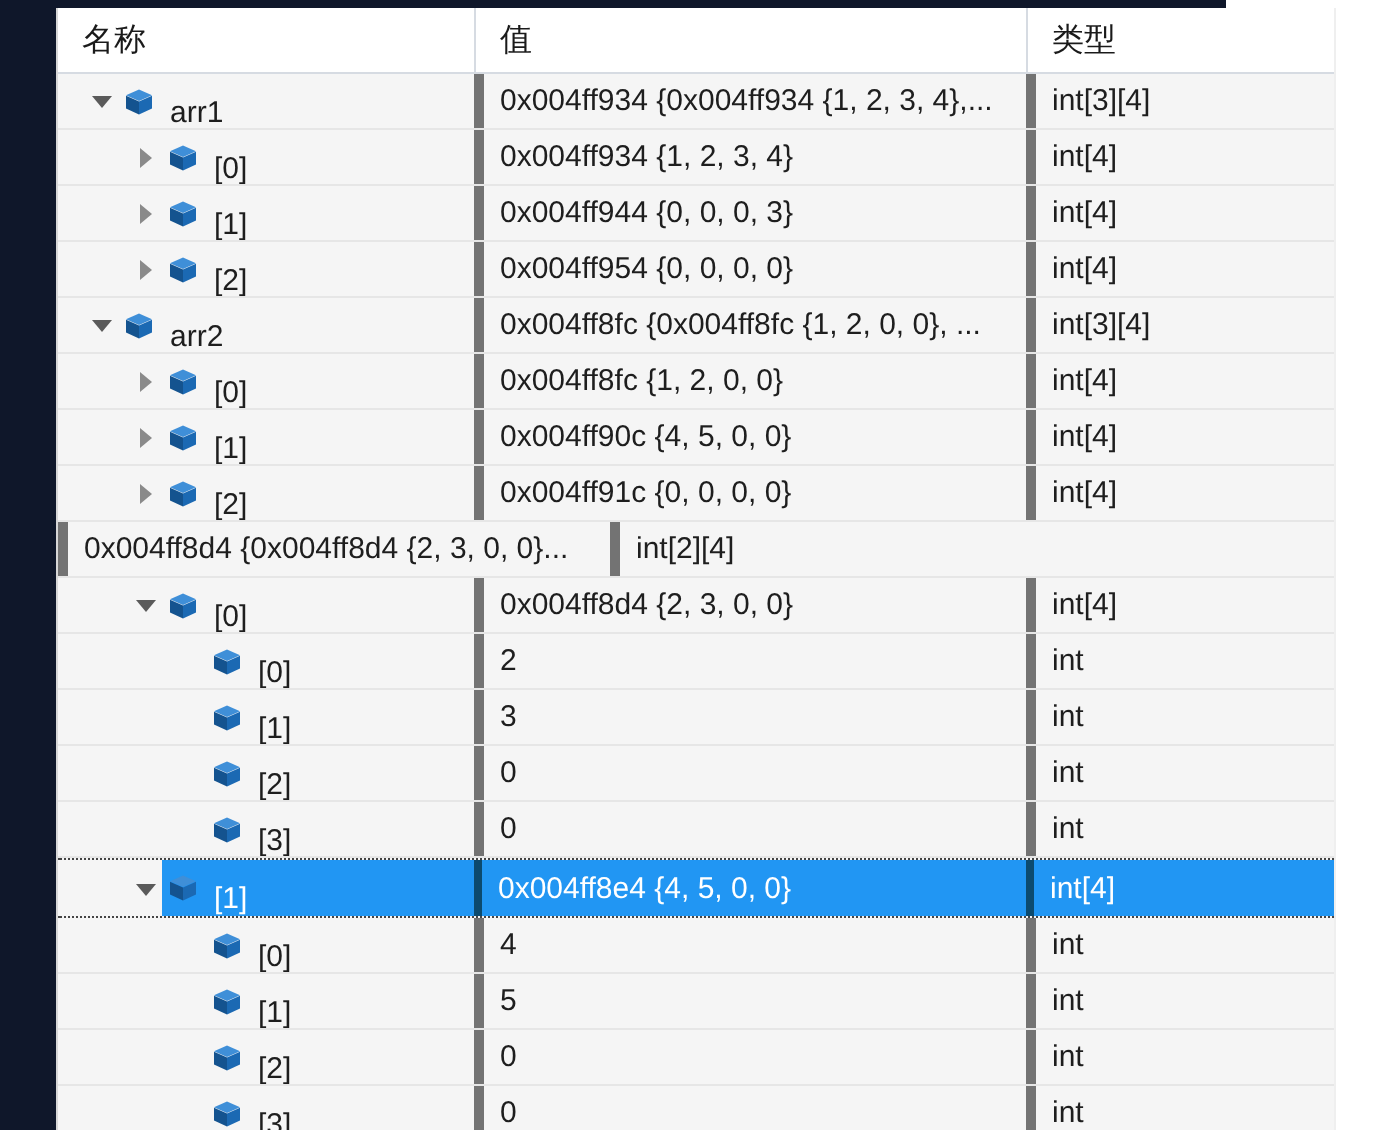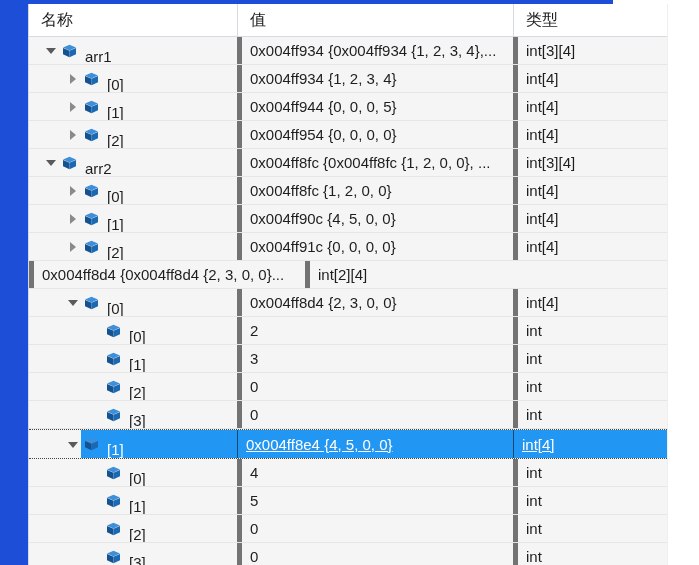--- a/index.html
+++ b/index.html
@@ -9,21 +9,21 @@
     width: 699px;
     height: 565px;
     overflow: hidden;
     font-family: "Liberation Sans", "DejaVu Sans", sans-serif;
   }
 
   #app {
     position: relative;
     width: 613px;
     height: 565px;
-    background: #1d4ed8;
+    background: #0f172a;
   }
 
   
   .grid {
     position: absolute;
     left: 28px;
     top: 4px;
     width: 640px;
     background: #f5f5f5;
     border-left: 1px solid #d7d7d7;
@@ -133,22 +133,21 @@
     color: #1e1e1e;
   }
   .row.selected .cell.name .nodelabel,
   .row.selected .cell.value,
   .row.selected .cell.type {
     color: #ffffff;
   }
   .row.selected .cell.value,
   .row.selected .cell.type {
     background: #2196f3;
-    border-left: 1px solid #0c4a6e;
-    text-decoration: underline;
+    border-left: 4px solid #0c4a6e;
   }
   .row.selected {
     border-top: 1px dotted #444;
     border-bottom: 1px dotted #444;
     height: 30px;
   }
   .row.selected .cell { height: 28px; }
 
   
   .namehl {
@@ -233,21 +232,21 @@
               <span class="cube">
 <svg width="15" height="14" viewBox="0 0 15 14" xmlns="http://www.w3.org/2000/svg">
   <path d="M7.5 0.7 L14 3.6 L7.5 6.5 L1 3.6 Z" fill="#3f8fd8"></path>
   <path d="M1 3.9 L7.5 6.8 L7.5 13.2 L1 10.3 Z" fill="#14538f"></path>
   <path d="M14 3.9 L7.5 6.8 L7.5 13.2 L14 10.3 Z" fill="#1b69b3"></path>
 </svg>
               </span>
               <span class="nodelabel">[1]</span>
             </div>
           </div>
-          <div class="cell value col-value">0x004ff944 {0, 0, 0, 5}</div>
+          <div class="cell value col-value">0x004ff944 {0, 0, 0, 3}</div>
           <div class="cell type col-type">int[4]</div>
         </div>
         <div class="row">
           <div class="cell name col-name">
             <div class="indent" style="flex: 0 0 36px;"></div>
             <div class="expander collapsed">
               <span class="tri"></span>
             </div>
             <div class="namehl">
               <span class="cube">

